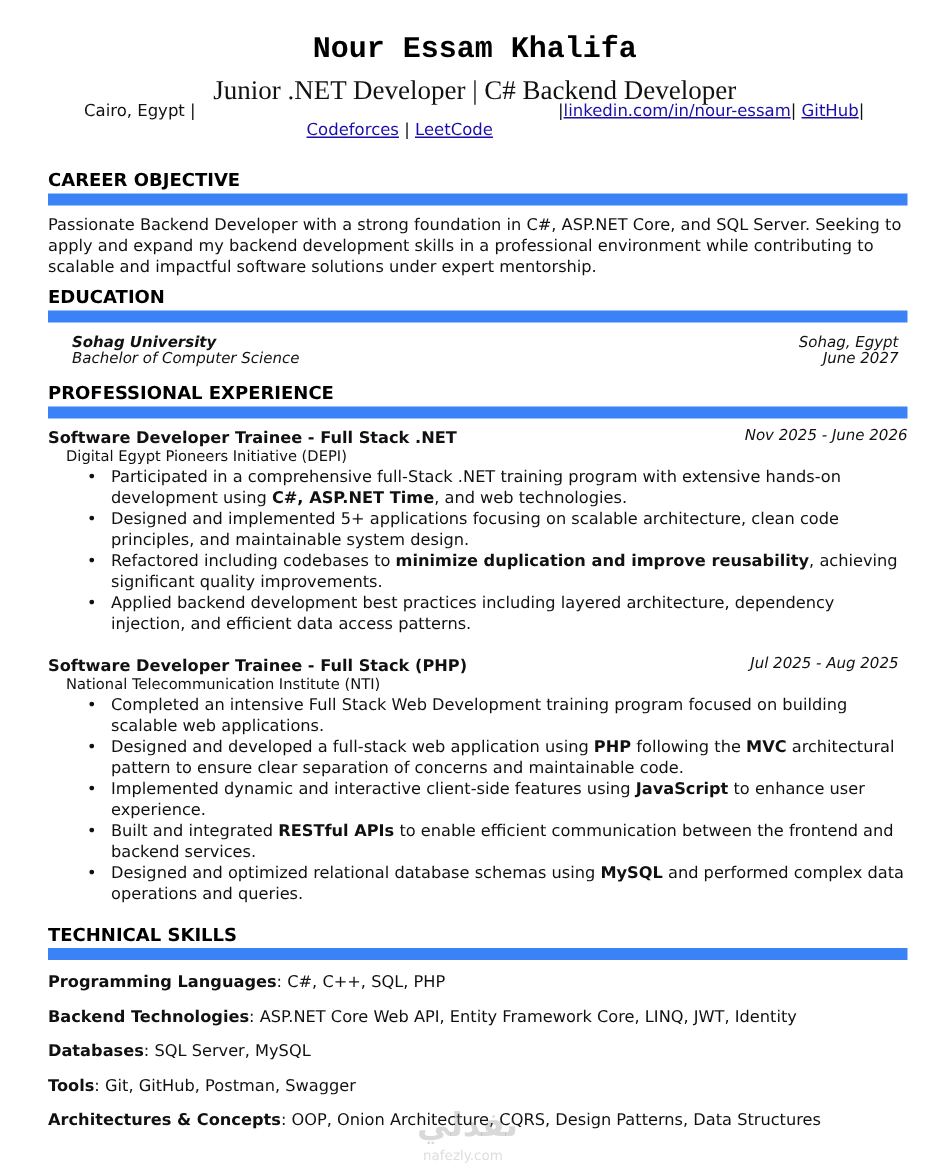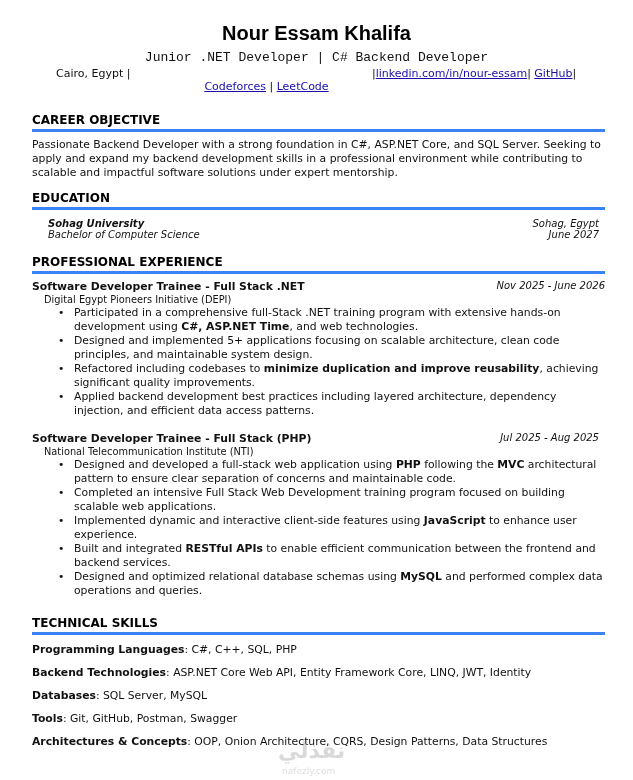--- a/index.html
+++ b/index.html
@@ -1,26 +1,26 @@
 <!DOCTYPE html>
 <html><head>
 <meta charset="utf-8">
 <style>
   html, body { margin: 0; padding: 0; background: #fff; }
   body { width: 633px; height: 780px; overflow: hidden; position: relative; font-family: "DejaVu Sans", sans-serif; color: #111; }
   .page { position: absolute; left: 0; top: 0; width: 633px; height: 780px; }
-  .name { position: absolute; top: 22px; left: 0; width: 633px; text-align: center; font-family: Liberation Sans, sans-serif; font-weight: bold; font-size: 20px; color: #000; }
-  .subtitle { position: absolute; top: 50px; left: 0; width: 633px; text-align: center; font-family: Liberation Mono, monospace; font-size: 13px; color: #111; }
+  .name { position: absolute; top: 22px; left: 0; width: 633px; text-align: center; font-family: Liberation Mono, monospace; font-weight: bold; font-size: 20px; color: #000; }
+  .subtitle { position: absolute; top: 50px; left: 0; width: 633px; text-align: center; font-family: Liberation Serif, serif; font-size: 18px; color: #111; }
   .contact1 { position: absolute; top: 67px; left: 0; width: 633px; font-size: 11px; }
   .contact1 .loc { position: absolute; left: 56px; }
   .contact1 .links { position: absolute; left: 372px; }
   .contact2 { position: absolute; top: 80px; left: 0; width: 533px; text-align: center; font-size: 11px; }
   a.lnk { color: #1a0dab; text-decoration: underline; cursor: pointer; }
   .sec { position: absolute; left: 32px; width: 573px; }
-  .sec-title { font-weight: bold; font-size: 12px; color: #000; padding-bottom: 2px; border-bottom: 3px solid #3b82f6; letter-spacing: 0; }
+  .sec-title { font-weight: bold; font-size: 12px; color: #000; padding-bottom: 2px; border-bottom: 8px solid #3b82f6; letter-spacing: 0; }
   .para { font-size: 10.8px; line-height: 14px; margin-top: 6px; }
   .edu { position: relative; font-size: 10px; font-style: italic; margin-top: 8px; height: 30px; }
   .edu .l { position: absolute; left: 16px; }
   .edu .r { position: absolute; right: 6px; text-align: right; }
   .edu .b { font-weight: bold; }
   .job { position: relative; margin-top: 6px; }
   .job-title { font-weight: bold; font-size: 10.8px; }
   .job-date { position: absolute; right: 0; top: 0; font-style: italic; font-size: 10px; }
   .job-date.r2 { right: 6px; }
   .org { font-size: 9.8px; padding-left: 12px; margin-top: 1px; }
@@ -80,22 +80,22 @@
         <li><span>Refactored including codebases to </span><b>minimize duplication and improve reusability</b><span>, achieving significant quality improvements.</span></li>
         <li><span>Applied backend development best practices including layered architecture, dependency injection, and efficient data access patterns.</span></li>
       </ul>
     </div>
 
     <div class="job" style="margin-top:14px;">
       <div class="job-title">Software Developer Trainee - Full Stack (PHP)</div>
       <div class="job-date r2">Jul 2025 - Aug 2025</div>
       <div class="org">National Telecommunication Institute (NTI)</div>
       <ul class="b">
+        <li><span>Completed an intensive Full Stack Web Development training program focused on building scalable web applications.</span></li>
         <li><span>Designed and developed a full-stack web application using </span><b>PHP</b><span> following the </span><b>MVC</b><span> architectural pattern to ensure clear separation of concerns and maintainable code.</span></li>
-        <li><span>Completed an intensive Full Stack Web Development training program focused on building scalable web applications.</span></li>
         <li><span>Implemented dynamic and interactive client-side features using </span><b>JavaScript</b><span> to enhance user experience.</span></li>
         <li><span>Built and integrated </span><b>RESTful APIs</b><span> to enable efficient communication between the frontend and backend services.</span></li>
         <li><span>Designed and optimized relational database schemas using </span><b>MySQL</b><span> and performed complex data operations and queries.</span></li>
       </ul>
     </div>
   </div>
 
   <div class="sec" style="top:616px;">
     <div class="sec-title">TECHNICAL SKILLS</div>
     <div class="skill" style="margin-top:8px;"><span class="k">Programming Languages</span><span>: </span><span>C#, C++, SQL, PHP</span></div>

